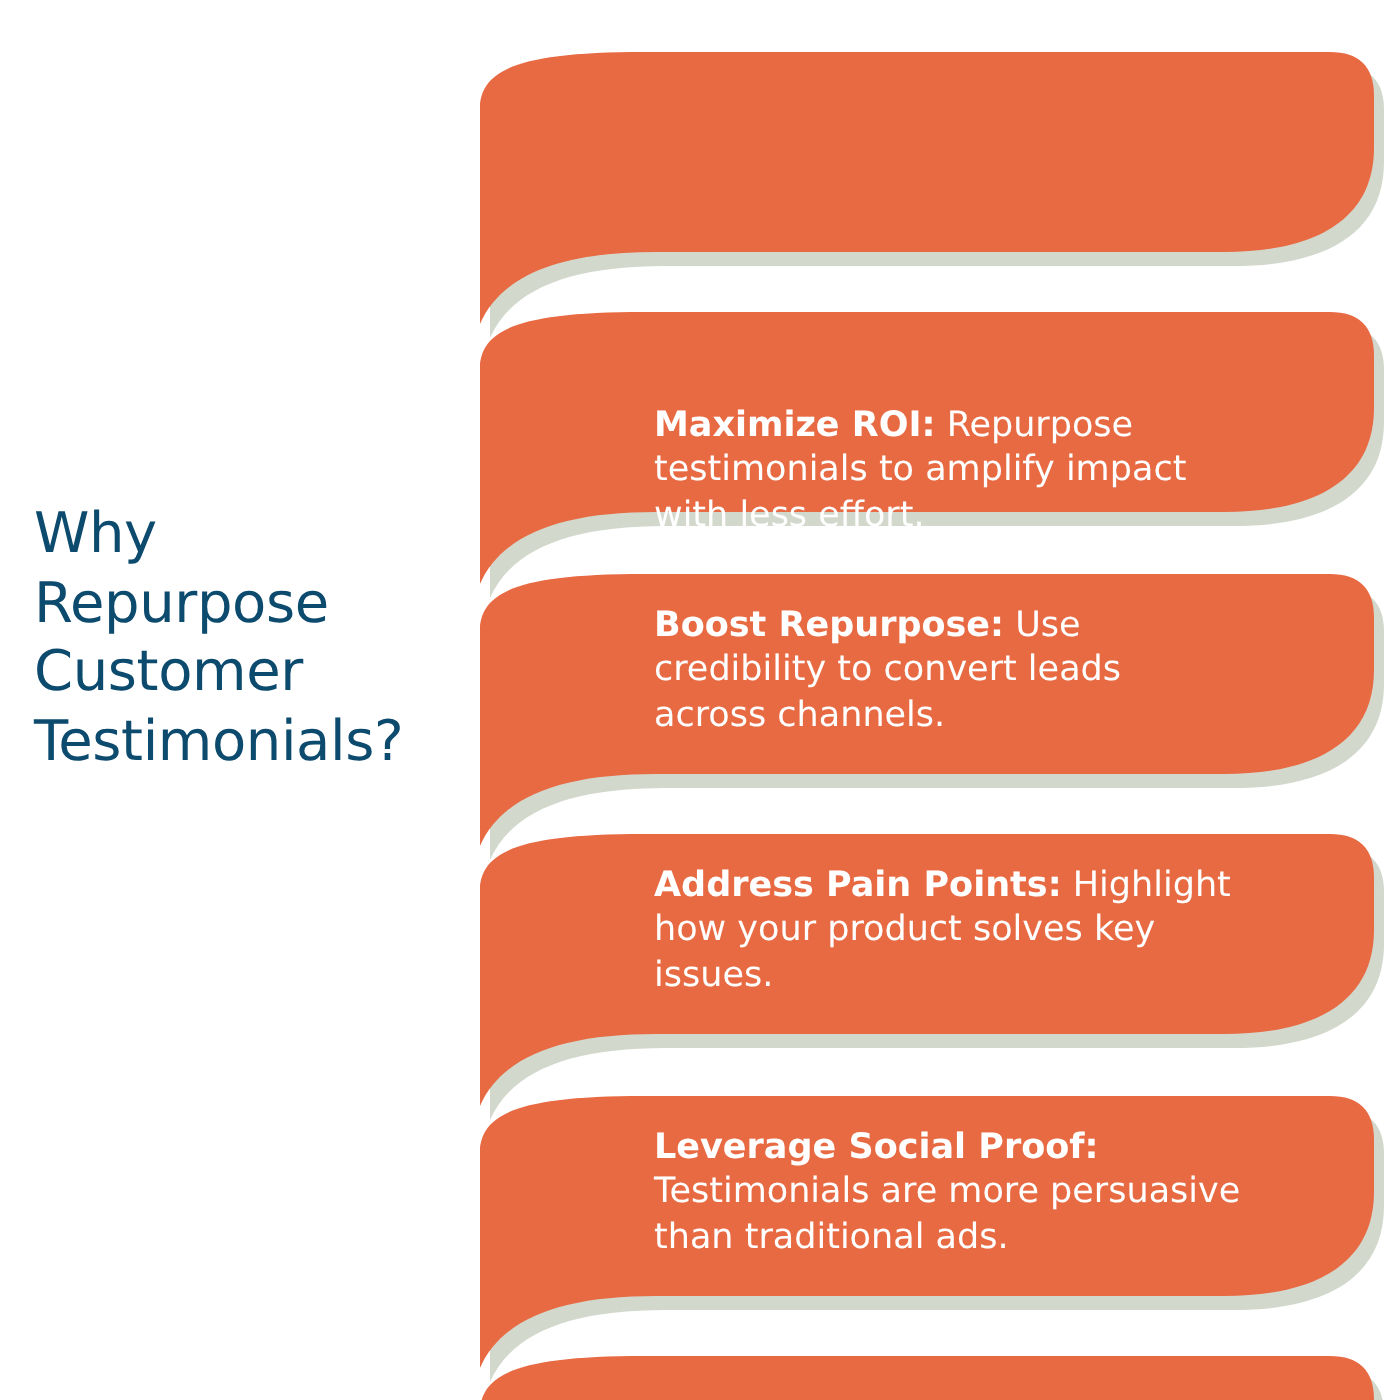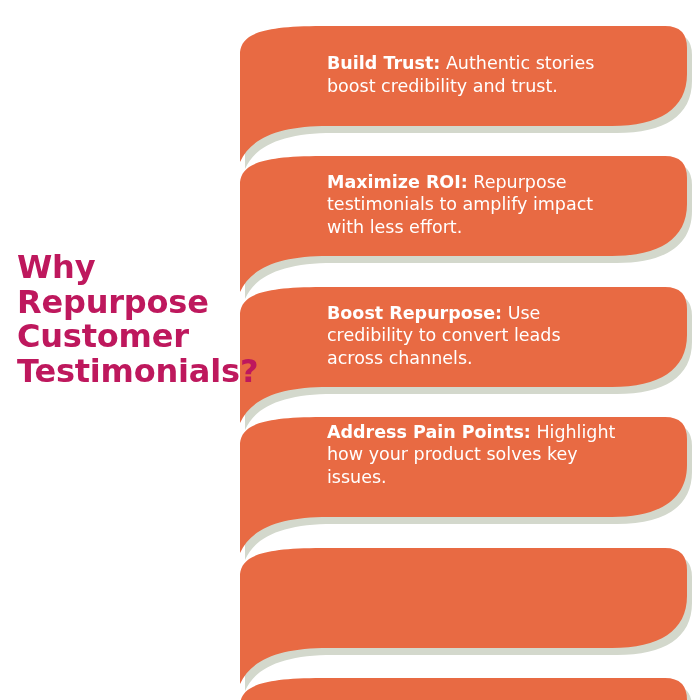--- a/index.html
+++ b/index.html
@@ -13,25 +13,25 @@
   }
   svg.shapes { position: absolute; left: 0; top: 0; }
   .shadow-shape { fill: #d3d8cc; }
   .card-shape  { fill: #e86a43; }
 
   .title {
     position: absolute;
     left: 17px;
     top: 250px;
     margin: 0;
-    font-size: 32px;
+    font-size: 28px;
     line-height: 34.5px;
-    font-weight: bold;
+    font-weight: normal;
     letter-spacing: -0.2px;
-    color: #be185d;
+    color: #0c4a6e;
     white-space: pre-line;
   }
 
   .card-text {
     position: absolute;
     left: 327px;
     width: 365px;
     height: 97px;
     display: flex;
     align-items: center;
@@ -39,23 +39,23 @@
   .card-text p {
     margin: 0;
     font-size: 17.5px;
     line-height: 22.3px;
     color: #ffffff;
     white-space: pre-line;
   }
   .card-text strong { font-weight: bold; }
 
   .ct-1 { top: 26px; }
-  .ct-2 { top: 156px; }
+  .ct-2 { top: 172px; align-items: flex-end; }
   .ct-3 { top: 287px; }
-  .ct-4 { top: 406px; }
+  .ct-4 { top: 417px; }
   .ct-5 { top: 548px; }
 </style>
 </head>
 <body>
 
 <div class="stage">
 
   <svg class="shapes" width="700" height="700" viewBox="0 0 700 700" aria-hidden="true">
     <defs>
       <path id="blob" d="M 240,26
@@ -93,37 +93,38 @@
       <use href="#blob" class="shadow-shape" transform="translate(5,685)"></use>
       <use href="#blob" class="card-shape" transform="translate(0,678)"></use>
     </g>
   </svg>
 
   <h1 class="title">Why
 Repurpose
 Customer
 Testimonials?</h1>
 
-  <div class="card-text ct-1">
-    <p><strong>Build Trust:</strong><span> Authentic stories
-boost credibility and trust.</span></p>
-  </div>
 
   <div class="card-text ct-2">
     <p><strong>Maximize ROI:</strong><span> Repurpose
 testimonials to amplify impact
 with less effort.</span></p>
   </div>
 
   <div class="card-text ct-3">
     <p><strong>Boost Repurpose:</strong><span> Use
 credibility to convert leads
 across channels.</span></p>
   </div>
 
   <div class="card-text ct-4">
     <p><strong>Address Pain Points:</strong><span> Highlight
 how your product solves key
 issues.</span></p>
   </div>
 
+  <div class="card-text ct-5">
+    <p><strong>Leverage Social Proof:</strong><span>
+Testimonials are more persuasive
+than traditional ads.</span></p>
+  </div>
 
 </div>
 
 </body></html>

